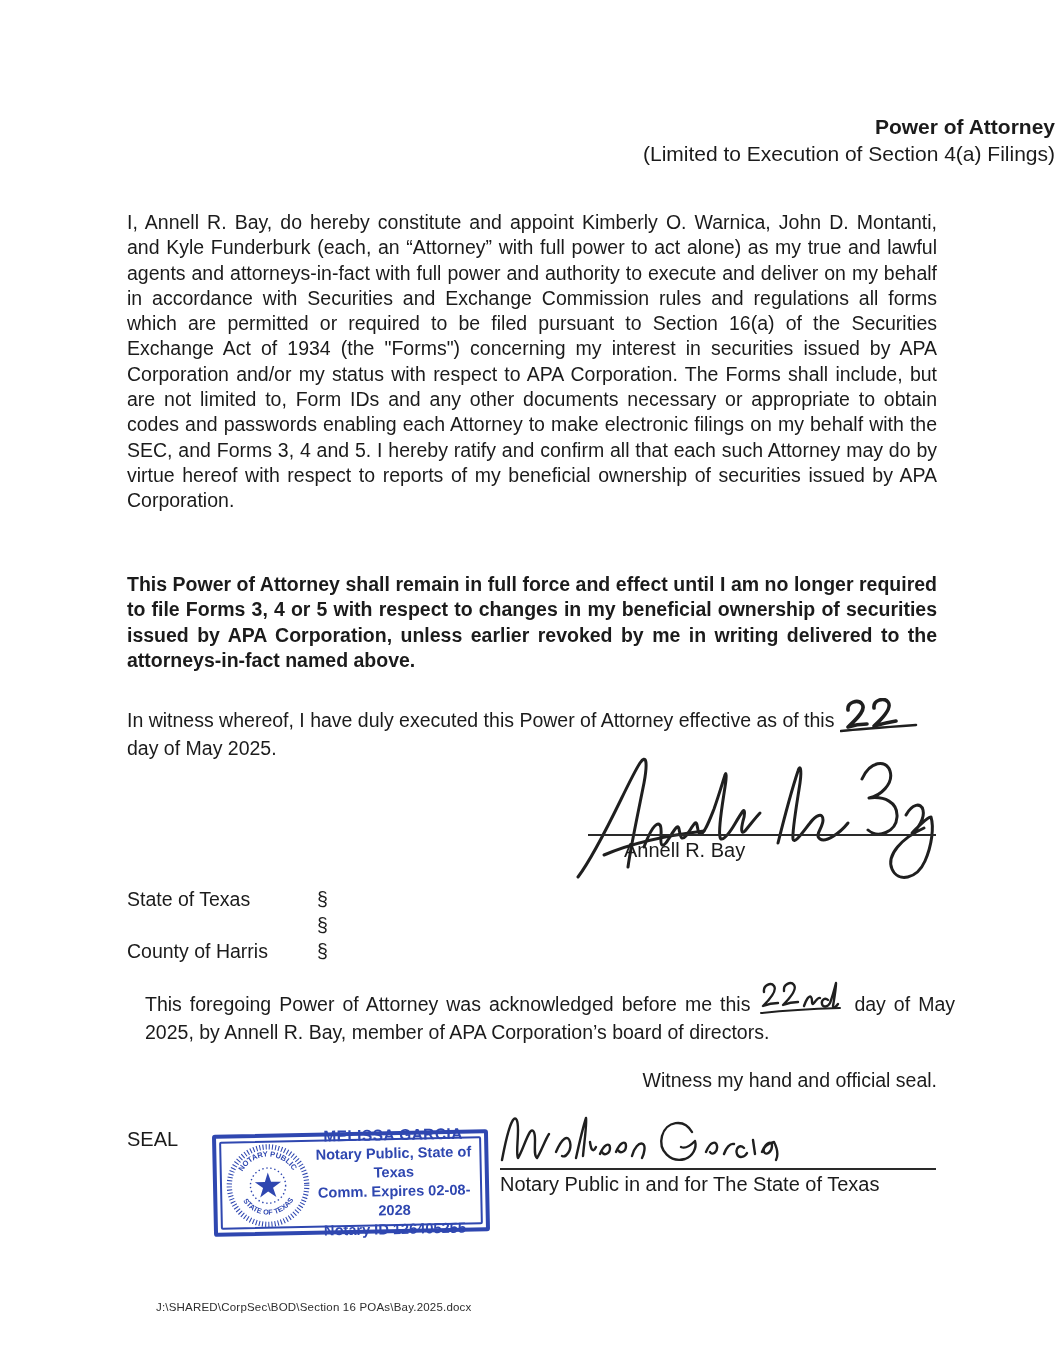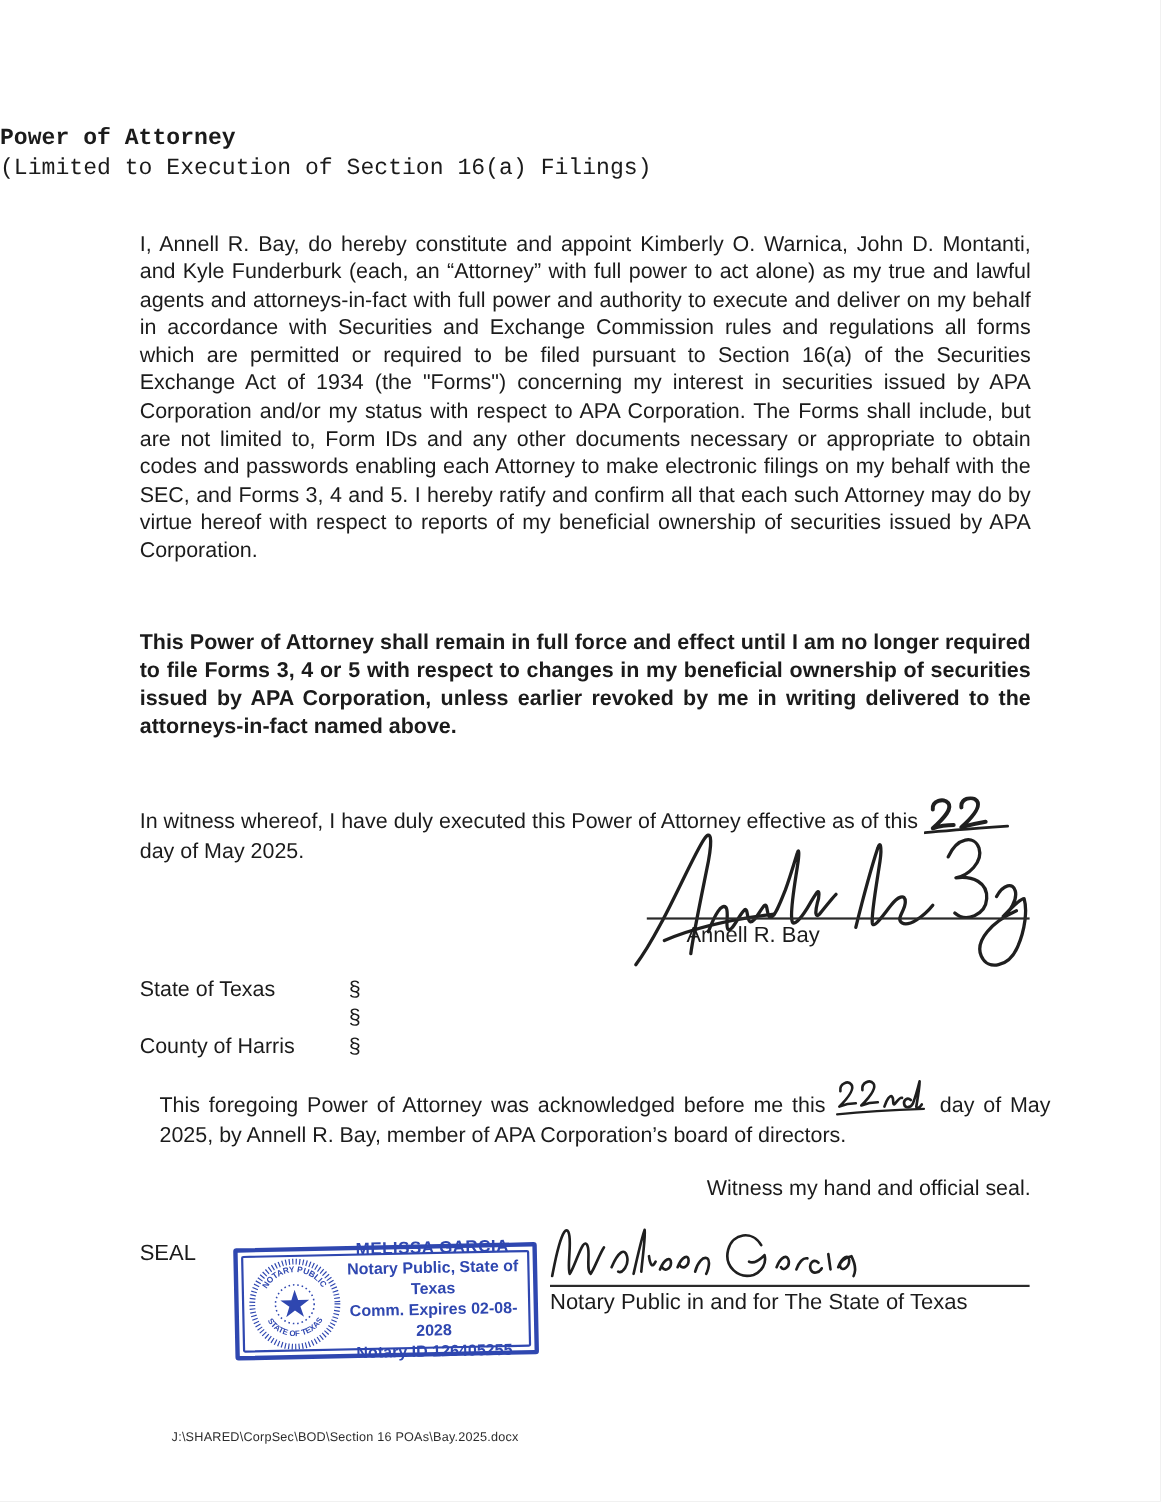--- a/index.html
+++ b/index.html
@@ -8,33 +8,33 @@
     width:1055px;height:1365px;
     background:#ffffff;
     margin:0 auto;
     font-family:"Liberation Sans", sans-serif;
     color:#1b1b1b;
     overflow:hidden;
   }
   .sr{position:absolute;width:1px;height:1px;overflow:hidden;clip:rect(0 0 0 0);white-space:nowrap;}
 
   
-  .title-block{position:absolute;top:113px;left:0;width:1055px;text-align:left;line-height:27px;font-family:Liberation Mono, monospace;}
+  .title-block{position:absolute;top:113px;left:0;width:1055px;text-align:right;line-height:27px;}
   .doc-title{font-weight:bold;font-size:21px;}
   .doc-subtitle{font-size:21px;}
 
   
   .para{
     position:absolute;left:127px;width:810px;
     font-size:19.5px;line-height:25.3px;
     text-align:justify;
   }
   .p1{top:210px;}
   .p2{top:572px;font-weight:bold;}
-  .p3{top:724px;text-align:left;}
+  .p3{top:698px;text-align:left;}
 
   .hand-inline{display:inline-block;vertical-align:-9px;}
   .hand-inline svg{display:block;}
 
   
   .sig-block{position:absolute;left:588px;top:763px;width:348px;height:110px;}
   .sig-svg{position:absolute;left:-18px;top:-12px;}
   .sig-line{position:absolute;left:0;top:71px;width:348px;border-top:2px solid #2a2a2a;}
   .sig-printed{position:absolute;left:36px;top:76px;font-size:20px;}
 
@@ -77,21 +77,21 @@
 
   .ink{stroke:#1f1f1f;fill:none;stroke-linecap:round;stroke-linejoin:round;}
 </style>
 </head>
 <body>
 
 <div class="page">
 
   <div class="title-block">
     <div class="doc-title">Power of Attorney</div>
-    <div class="doc-subtitle">(Limited to Execution of Section 16(a) Filings)</div>
+    <div class="doc-subtitle">(Limited to Execution of Section 4(a) Filings)</div>
   </div>
 
   <div class="para p1">I, Annell R. Bay, do hereby constitute and appoint Kimberly O. Warnica, John D. Montanti, and Kyle Funderburk (each, an “Attorney” with full power to act alone) as my true and lawful agents and attorneys-in-fact with full power and authority to execute and deliver on my behalf in accordance with Securities and Exchange Commission rules and regulations all forms which are permitted or required to be filed pursuant to Section 16(a) of the Securities Exchange Act of 1934 (the "Forms") concerning my interest in securities issued by APA Corporation and/or my status with respect to APA Corporation. The Forms shall include, but are not limited to, Form IDs and any other documents necessary or appropriate to obtain codes and passwords enabling each Attorney to make electronic filings on my behalf with the SEC, and Forms 3, 4 and 5. I hereby ratify and confirm all that each such Attorney may do by virtue hereof with respect to reports of my beneficial ownership of securities issued by APA Corporation.</div>
 
   <div class="para p2">This Power of Attorney shall remain in full force and effect until I am no longer required to file Forms 3, 4 or 5 with respect to changes in my beneficial ownership of securities issued by APA Corporation, unless earlier revoked by me in writing delivered to the attorneys-in-fact named above.</div>
 
   <div class="para p3">
     <span>In witness whereof, I have duly executed this Power of Attorney effective as of this</span>
     <span class="hand-inline">
       <span class="sr">22</span>

